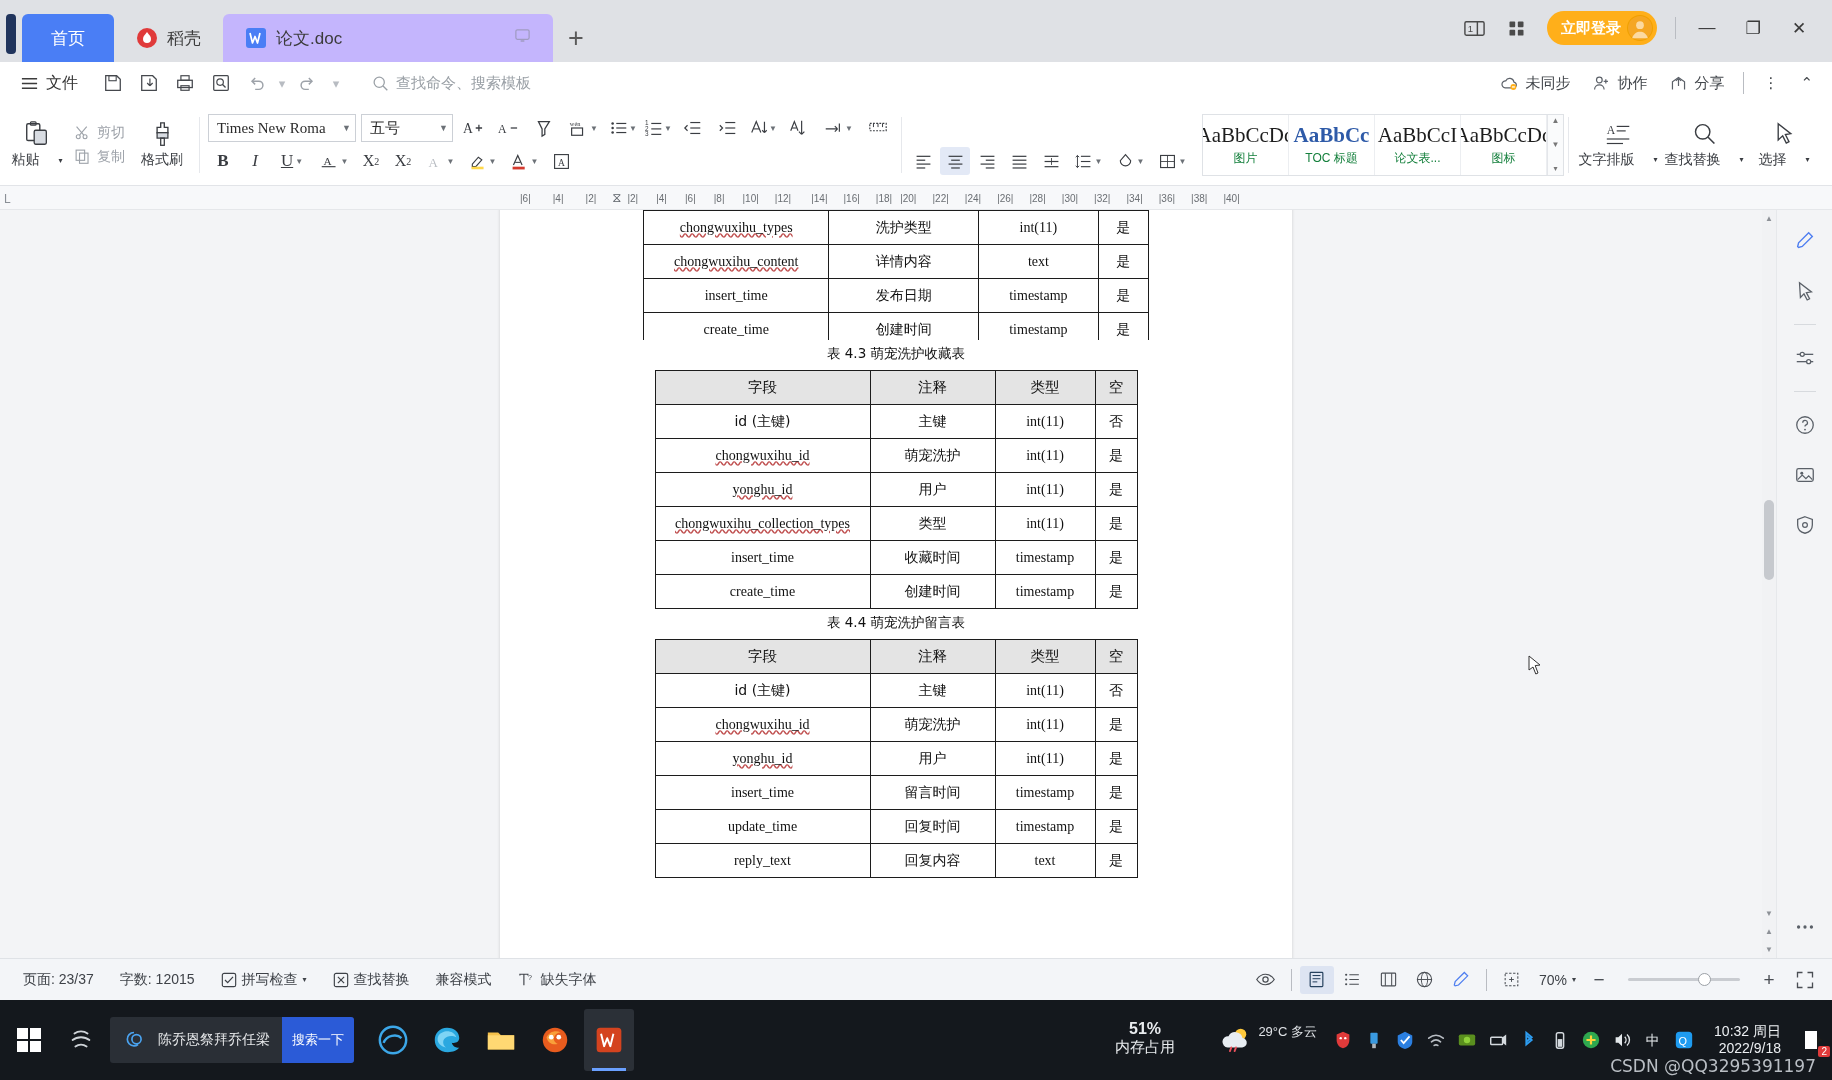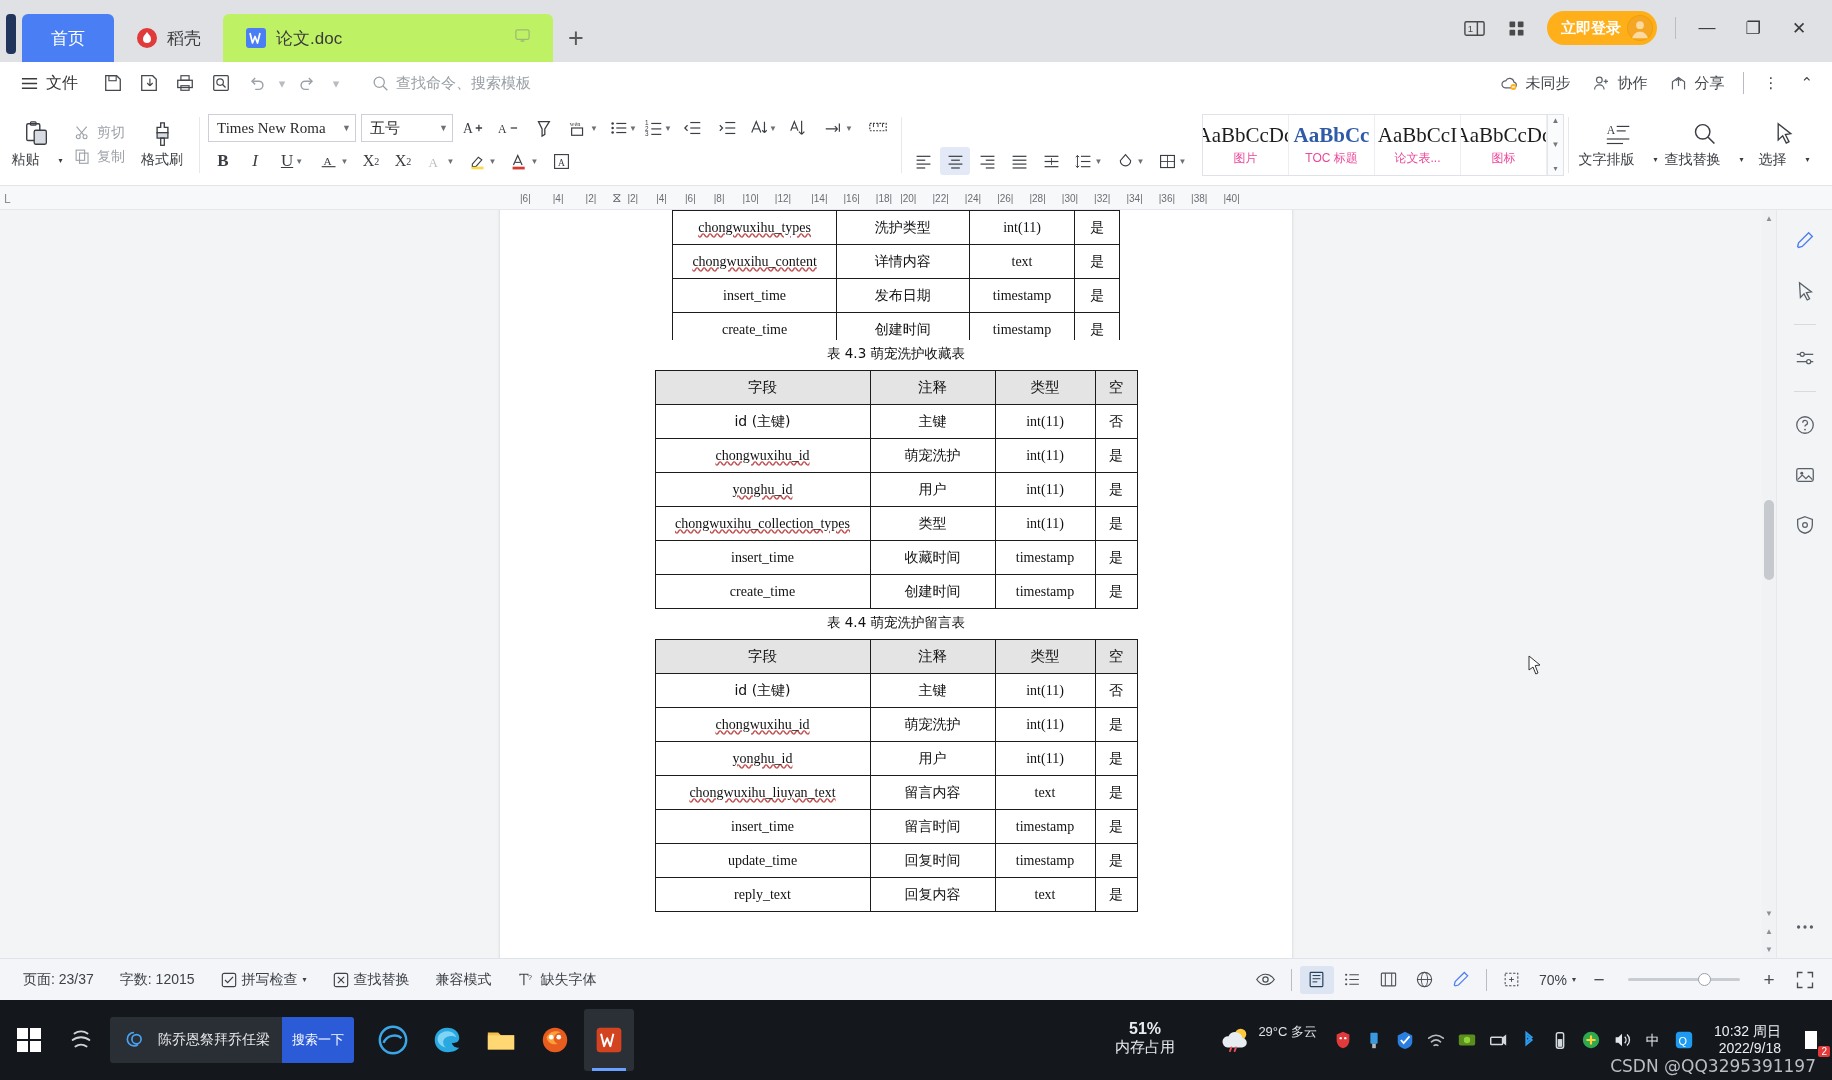--- a/index.html
+++ b/index.html
@@ -27,21 +27,21 @@
   .tab {
     height: 48px; display: flex; align-items: center; gap: 9px;
     padding: 0 22px; font-size: 17px; color: #3b3b3b;
     border-top-left-radius: 6px; border-top-right-radius: 6px;
     position: relative; cursor: pointer;
   }
   .tab.home {
     background: #4a7ef5; color: #fff; min-width: 92px; justify-content: center;
   }
   .tab.mid { background: #dfe1e5; }
-  .tab.doc { background: #bef264; min-width: 330px; }
+  .tab.doc { background: #c4b5fd; min-width: 330px; }
   .tab .dot-close { margin-left: auto; opacity: .5; }
   .tab-ico { width: 22px; height: 22px; display: inline-block; flex: 0 0 auto; }
   .newtab {
     width: 46px; height: 48px; display: flex; align-items: center; justify-content: center;
     font-size: 27px; color: #5a5a5a; font-weight: 300; cursor: pointer;
   }
   .tb-right {
     margin-left: auto; display: flex; align-items: center; gap: 4px;
     height: 62px; padding-right: 12px; padding-bottom: 6px;
   }
@@ -138,21 +138,21 @@
     display: flex; align-items: stretch; height: 62px; border: 1px solid #dfe2e6;
     margin: 0 4px; background: #fff;
   }
   .style-cell {
     width: 86px; display: flex; flex-direction: column; align-items: center; justify-content: center;
     gap: 2px; border-right: 1px solid #eceef1; cursor: pointer; overflow: hidden;
   }
   .style-cell .samp {
     font-family: "Liberation Serif", serif; font-size: 21px; color: #1d1d1d; white-space: nowrap;
   }
-  .style-cell .nm { font-size: 12px; color: #ec4899; white-space: nowrap; }
+  .style-cell .nm { font-size: 12px; color: #15803d; white-space: nowrap; }
   .style-cell.accent .samp { color: #2e5aa8; font-weight: bold; }
   .style-scroll {
     width: 16px; display: flex; flex-direction: column; justify-content: space-between;
     align-items: center; padding: 2px 0; background: #fafbfc; border-left: 1px solid #e4e6ea;
   }
   .ss-b { font-size: 8px; color: #777; cursor: pointer; line-height: 1; }
 
   
   .rulerbar {
     position: absolute; top: 186px; left: 0; width: 1832px; height: 24px;
@@ -788,21 +788,21 @@
       <span style="margin-right:16px">|36|</span>
       <span style="margin-right:16px">|38|</span>
       <span style="margin-right:16px">|40|</span>
     </div>
   </div>
 
   <div class="docarea">
     <div class="page">
 
       <div class="t-clip" style="height:134px; margin: 0 22px;">
-        <table class="tbl" style="width:448px; margin:-30px auto 0 auto;">
+        <table class="tbl" style="width:506px; margin:-30px auto 0 auto;">
           <tbody>
               <tr>
             <td class="sq" style="width:155px">chongwuxihu_video</td>
             <td class="cn" style="width:125px">实字视频</td>
             <td style="width:100px">varchar(200)</td>
             <td class="cn" style="width:42px">是</td>
           </tr>
           <tr>
             <td class="sq">chongwuxihu_types</td>
             <td class="cn">洗护类型</td>
@@ -902,26 +902,20 @@
           <td>int(11)</td>
           <td class="cn">是</td>
         </tr>
         <tr>
           <td class="sq">yonghu_id</td>
           <td class="cn">用户</td>
           <td>int(11)</td>
           <td class="cn">是</td>
         </tr>
         <tr>
-          <td class="sq">chongwuxihu_liuyan_text</td>
-          <td class="cn">留言内容</td>
-          <td>text</td>
-          <td class="cn">是</td>
-        </tr>
-        <tr>
           <td>insert_time</td>
           <td class="cn">留言时间</td>
           <td>timestamp</td>
           <td class="cn">是</td>
         </tr>
         <tr>
           <td>update_time</td>
           <td class="cn">回复时间</td>
           <td>timestamp</td>
           <td class="cn">是</td>

